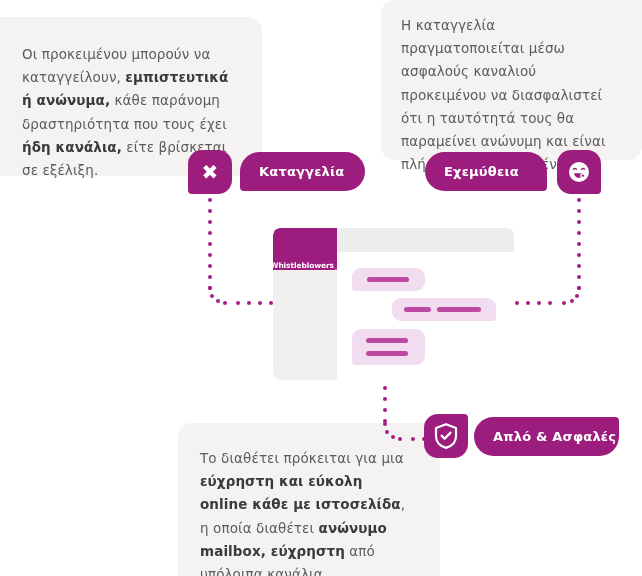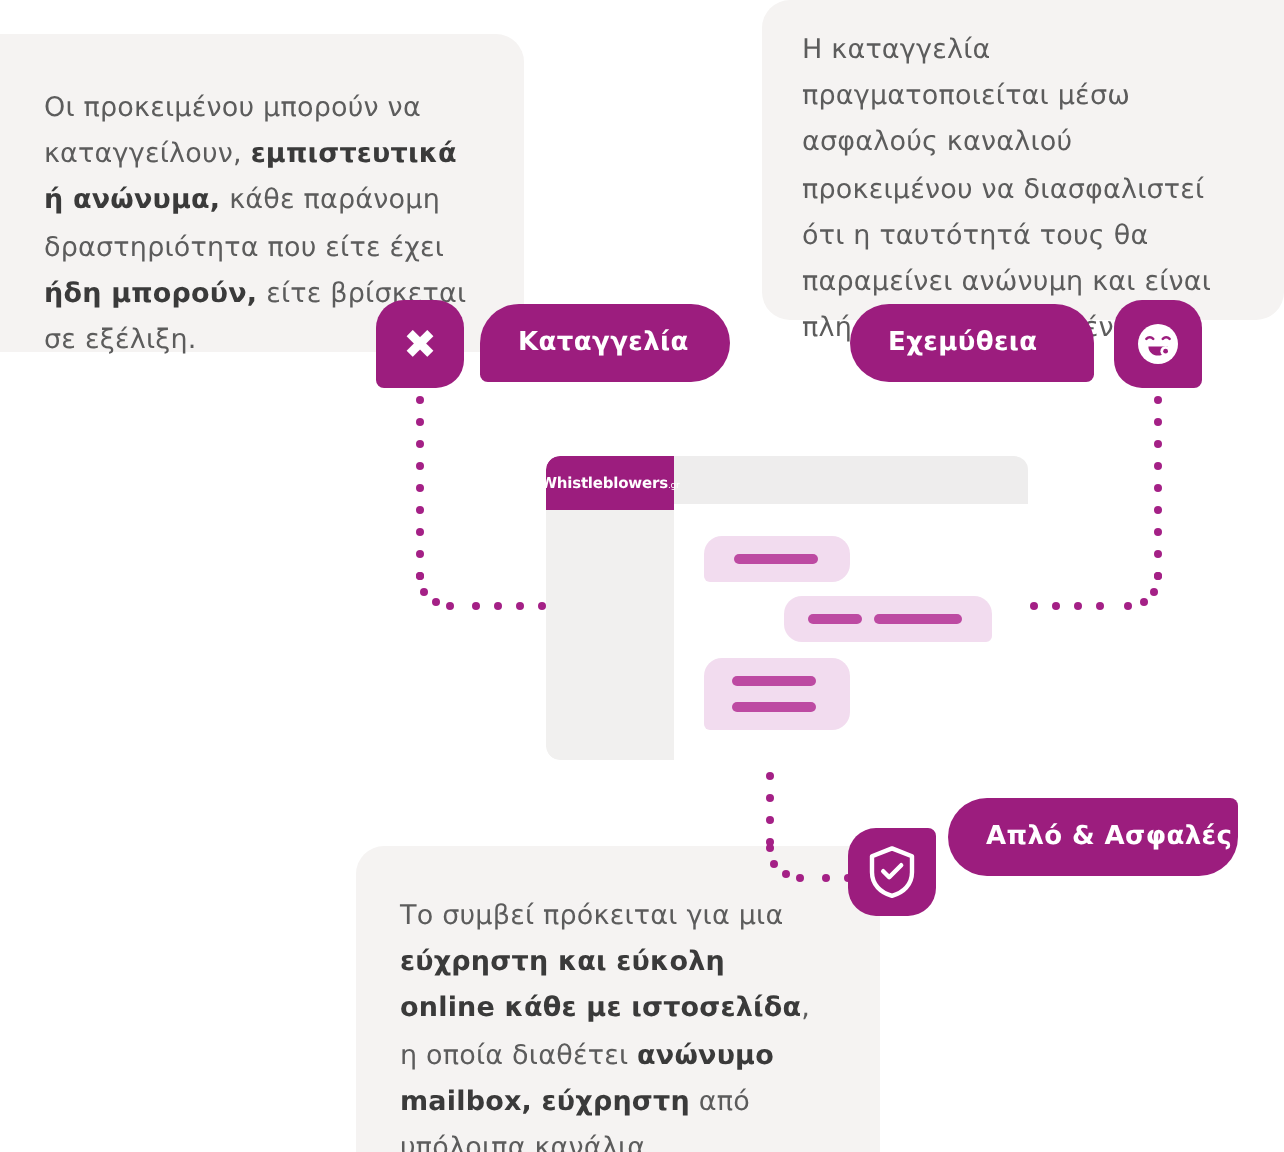--- a/index.html
+++ b/index.html
@@ -115,21 +115,21 @@
   }
   #badge-secure {
     left: 424px;
     top: 414px;
     width: 44px;
     height: 44px;
     border-radius: 14px 4px 14px 14px;
   }
   #pill-secure {
     left: 474px;
-    top: 399px;
+    top: 417px;
     width: 145px;
     height: 39px;
     padding-left: 19px;
     border-radius: 20px 4px 20px 20px;
   }
 
   .badge-x {
     color: #ffffff;
     font-size: 20px;
     font-weight: bold;
@@ -163,25 +163,25 @@
     top: 0;
     width: 177px;
     height: 24px;
     background: #eeeded;
   }
   #browser-logo {
     position: absolute;
     left: 0px;
     top: 0px;
     width: 64px;
-    height: 27px;
+    height: 42px;
     background: #9c1d7e;
     border-radius: 7px 0 0 0;
     display: flex;
-    align-items: center;
+    align-items: flex-end;
     justify-content: center;
     color: #ffffff;
     font-size: 7.5px;
     font-weight: bold;
     letter-spacing: -0.1px;
   }
   #browser-logo sub {
     font-size: 4.5px;
     font-weight: normal;
     vertical-align: baseline;
@@ -215,25 +215,25 @@
     height: 4px;
     border-radius: 50%;
     background: #a42086;
   }
 </style>
 </head>
 <body>
 
 <div id="stage">
 
-  <div class="info-card" id="card-left"><span>Οι προκειμένου μπορούν να καταγγείλουν, </span><b>εμπιστευτικά ή ανώνυμα,</b><span> κάθε παράνομη δραστηριότητα που είτε έχει </span><b>ήδη μπορούν,</b><span> είτε βρίσκεται σε εξέλιξη.</span></div>
+  <div class="info-card" id="card-left"><span>Οι προκειμένου μπορούν να καταγγείλουν, </span><b>εμπιστευτικά ή ανώνυμα,</b><span> κάθε παράνομη δραστηριότητα που τους έχει </span><b>ήδη κανάλια,</b><span> είτε βρίσκεται σε εξέλιξη.</span></div>
 
   <div class="info-card" id="card-right"><span>Η καταγγελία πραγματοποιείται μέσω ασφαλούς καναλιού προκειμένου να διασφαλιστεί ότι η ταυτότητά τους θα παραμείνει ανώνυμη και είναι πλήρως προστατευμένη.</span></div>
 
-  <div class="info-card" id="card-bottom"><span>Το συμβεί πρόκειται για μια </span><b>εύχρηστη και εύκολη online κάθε με ιστοσελίδα</b><span>, η οποία διαθέτει </span><b>ανώνυμο mailbox, εύχρηστη</b><span> από υπόλοιπα κανάλια επικοινωνίας.</span></div>
+  <div class="info-card" id="card-bottom"><span>Το διαθέτει πρόκειται για μια </span><b>εύχρηστη και εύκολη online κάθε με ιστοσελίδα</b><span>, η οποία διαθέτει </span><b>ανώνυμο mailbox, εύχρηστη</b><span> από υπόλοιπα κανάλια επικοινωνίας.</span></div>
 
   <div id="connectors">
       <div class="dot" style="left: 208px; top: 198px; background: rgb(164, 32, 134);"></div>
       <div class="dot" style="left: 208px; top: 209px; background: rgb(164, 32, 134);"></div>
       <div class="dot" style="left: 208px; top: 220px; background: rgb(164, 32, 134);"></div>
       <div class="dot" style="left: 208px; top: 231px; background: rgb(164, 32, 134);"></div>
       <div class="dot" style="left: 208px; top: 242px; background: rgb(164, 32, 134);"></div>
       <div class="dot" style="left: 208px; top: 253px; background: rgb(164, 32, 134);"></div>
       <div class="dot" style="left: 208px; top: 264px; background: rgb(164, 32, 134);"></div>
       <div class="dot" style="left: 208px; top: 275px; background: rgb(164, 32, 134);"></div>

